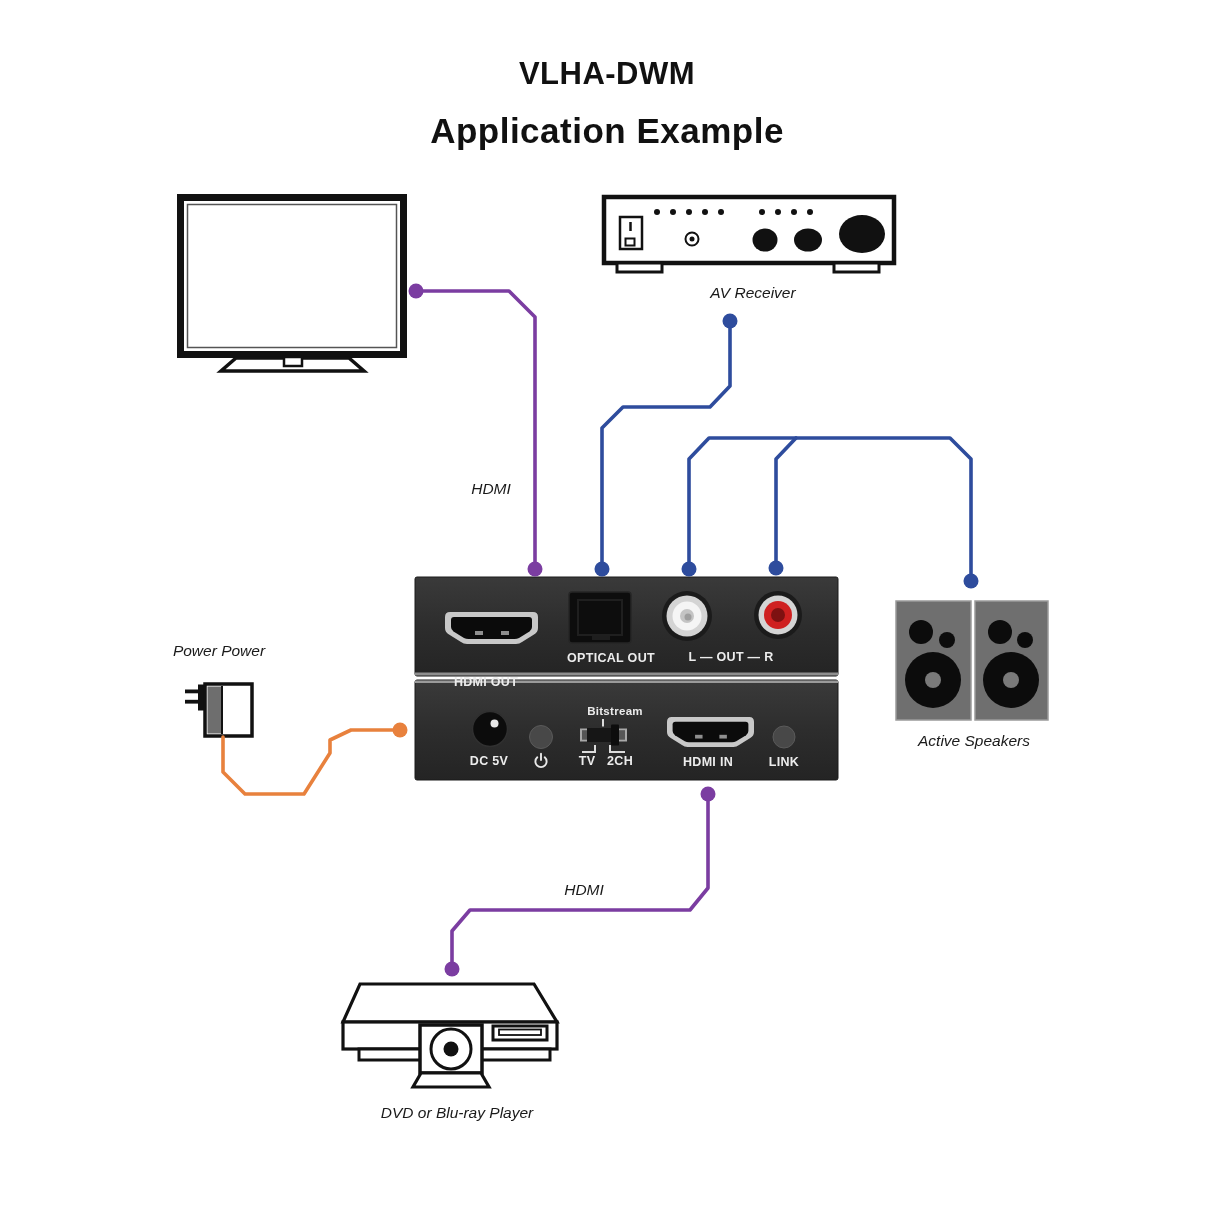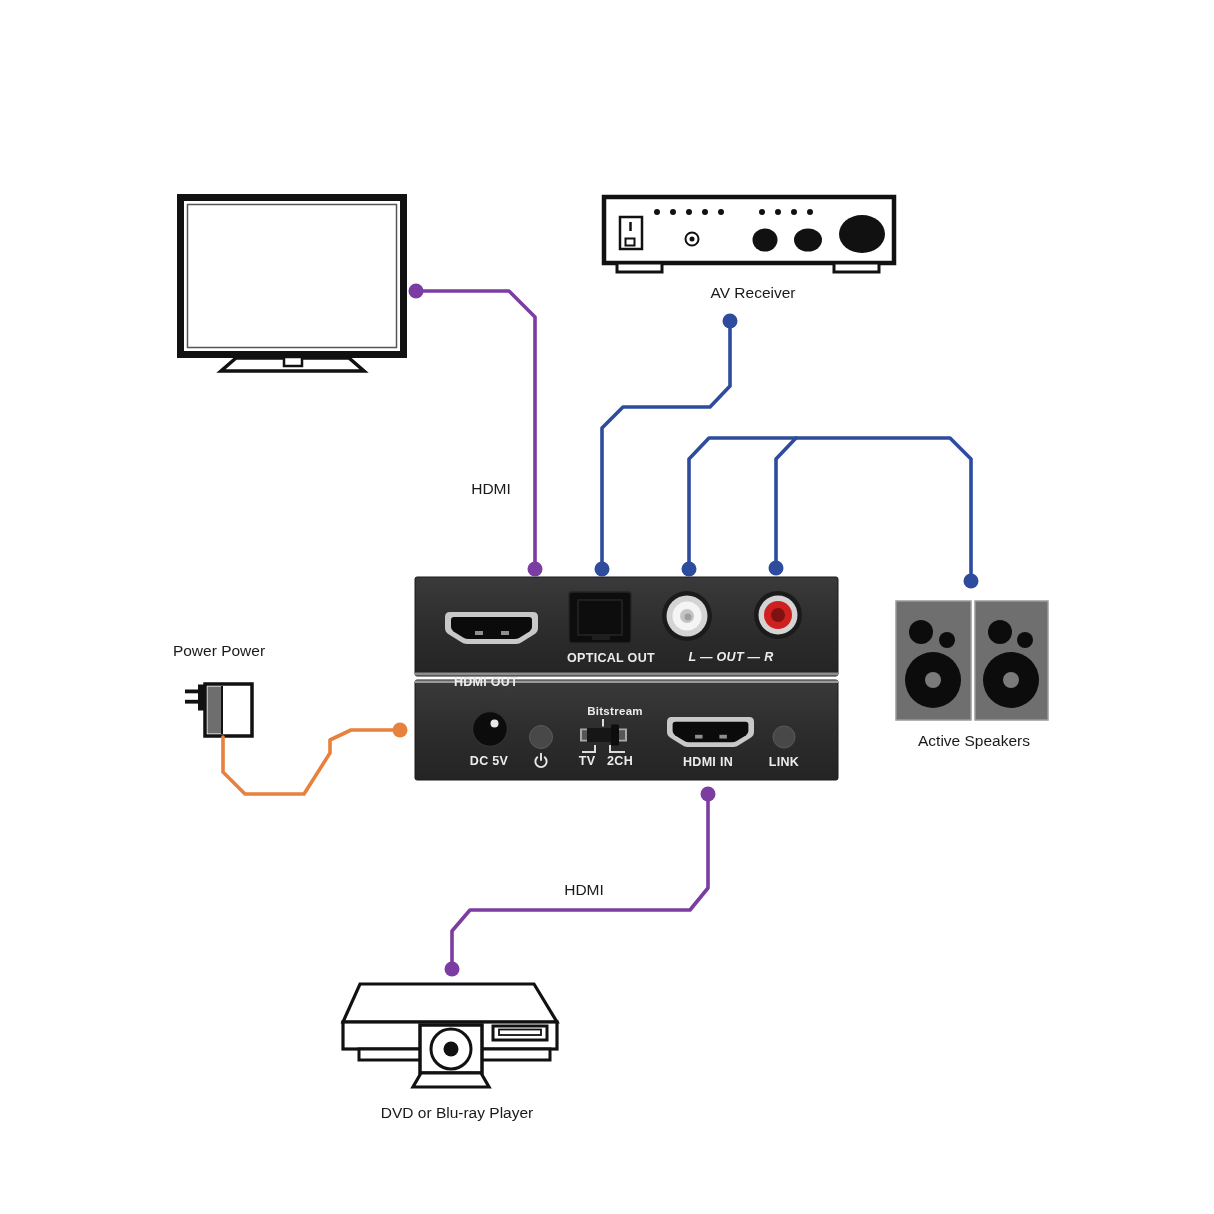--- a/index.html
+++ b/index.html
@@ -4,21 +4,21 @@
 <style>
   html,body{margin:0;padding:0;background:#ffffff;}
   .canvas{position:relative;width:1214px;height:1214px;background:#fff;overflow:hidden;
           font-family:"Liberation Sans",sans-serif;}
   .canvas svg{position:absolute;left:0;top:0;}
   .ttl{position:absolute;transform:translate(-50%,-50%);white-space:nowrap;
        font-weight:800;color:#111;letter-spacing:.5px;}
   .ttl.main{left:607px;top:74px;font-size:31px;}
   .ttl.sub{left:607px;top:131px;font-size:35px;}
   .lbl{position:absolute;transform:translate(-50%,-50%);white-space:nowrap;
-       font-size:15.5px;color:#1a1a1a;}
+       font-size:15.5px;color:#1a1a1a;font-style:italic;}
   .plbl{position:absolute;transform:translate(-50%,-50%);white-space:nowrap;
         font-size:12.5px;font-weight:600;color:#ececec;letter-spacing:.3px;}
   .plbl.sm{font-size:11.5px;margin-left:16px;}
 </style>
 </head>
 <body>
 
 <div class="canvas">
 
 <svg width="1214" height="1214" viewBox="0 0 1214 1214">
@@ -171,31 +171,33 @@
     <circle cx="602" cy="569" r="7.5" fill="#2E4C9D"></circle>
     <circle cx="689" cy="569" r="7.5" fill="#2E4C9D"></circle>
     <circle cx="776" cy="568" r="7.5" fill="#2E4C9D"></circle>
     <circle cx="971" cy="581" r="7.5" fill="#2E4C9D"></circle>
     <circle cx="400" cy="730" r="7.5" fill="#E8813D"></circle>
     <circle cx="708" cy="794" r="7.5" fill="#7B3DA1"></circle>
     <circle cx="452" cy="969" r="7.5" fill="#7B3DA1"></circle>
   </g>
 </svg>
 
+  <div class="ttl main">VLHA-DWM</div>
+  <div class="ttl sub">Application Example</div>
 
   <div class="lbl" style="left:753px;top:293px;">AV Receiver</div>
   <div class="lbl" style="left:974px;top:741px;">Active Speakers</div>
   <div class="lbl" style="left:219px;top:651px;">Power Power</div>
   <div class="lbl" style="left:457px;top:1113px;">DVD or Blu-ray Player</div>
   <div class="lbl" style="left:491px;top:489px;">HDMI</div>
   <div class="lbl" style="left:584px;top:890px;">HDMI</div>
 
   <div class="plbl" style="left:486px;top:658px;margin-top:24px;">HDMI OUT</div>
   <div class="plbl" style="left:601px;top:658px;margin-left:10px;">OPTICAL OUT</div>
-  <div class="plbl" style="left:731px;top:657px;font-style:italic;">L — OUT — R</div>
+  <div class="plbl" style="left:731px;top:657px;">L — OUT — R</div>
 
   <div class="plbl" style="left:489px;top:761px;">DC 5V</div>
   <div class="plbl sm" style="left:599px;top:711px;">Bitstream</div>
   <div class="plbl" style="left:587px;top:761px;">TV</div>
   <div class="plbl" style="left:620px;top:761px;">2CH</div>
   <div class="plbl" style="left:708px;top:762px;">HDMI IN</div>
   <div class="plbl" style="left:784px;top:762px;">LINK</div>
 
 </div>
 

